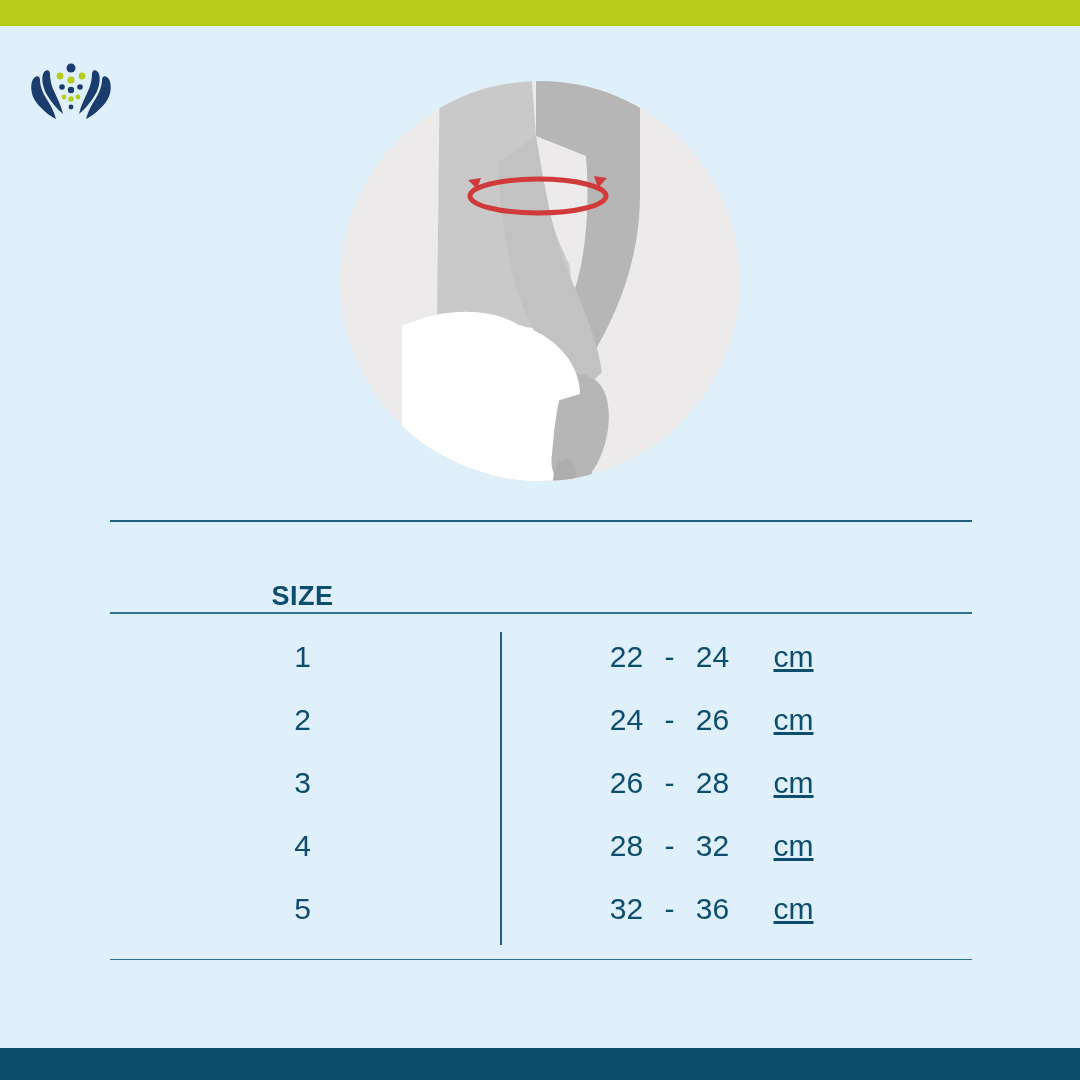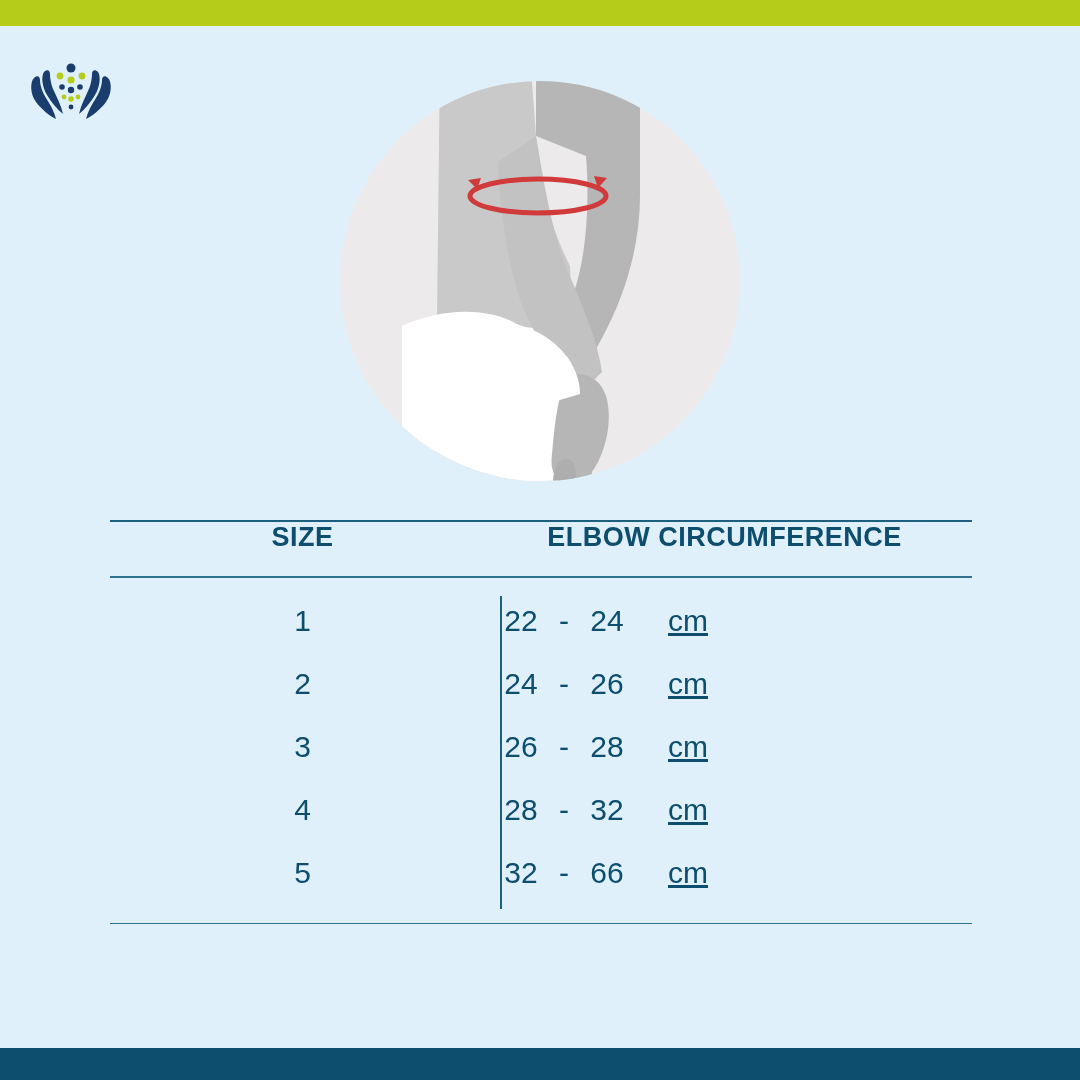--- a/index.html
+++ b/index.html
@@ -62,22 +62,23 @@
     height: 2px;
     background: #1d5f7e;
     width: 100%;
   }
   .rule.thin {
     height: 1.5px;
     background: #2e7290;
   }
   .head-row {
     display: flex;
-    align-items: flex-start;
+    align-items: flex-end;
     height: 54px;
+    margin-top: 36px;
   }
   .head-size {
     width: 385px;
     text-align: center;
     color: #0d4d6d;
     font-size: 27px;
     font-weight: bold;
     letter-spacing: 0.5px;
   }
   .head-circ {
@@ -110,21 +111,21 @@
   .cell-size {
     width: 385px;
     text-align: center;
     color: #0d4d6d;
     font-size: 30px;
   }
   .cell-range {
     flex: 1;
     display: flex;
     align-items: center;
-    justify-content: flex-start;
+    justify-content: center;
     color: #0d4d6d;
     font-size: 30px;
     padding-right: 18px;
   }
   .num {
     width: 52px;
     text-align: center;
   }
   .dash {
     width: 34px;
@@ -197,21 +198,20 @@
       <path d="M137 113 L128 104 L141 102 Z" fill="#d03a3a"></path>
       <path d="M258 112 L267 102 L254 100 Z" fill="#d03a3a"></path>
     </svg>
   </div>
 
   <div class="table-area">
     <div class="rule"></div>
 
     <div class="head-row">
       <div class="head-size">SIZE</div>
-      <div class="head-circ">ELBOW CIRCUMFERENCE</div>
     </div>
 
     <div class="rule thin"></div>
 
     <div class="body-rows">
       <div class="vert-divider"></div>
 
       <div class="row">
         <div class="cell-size">1</div>
         <div class="cell-range">
@@ -250,21 +250,21 @@
           <span class="num">32</span>
           <span class="unit">cm</span>
         </div>
       </div>
 
       <div class="row">
         <div class="cell-size">5</div>
         <div class="cell-range">
           <span class="num">32</span>
           <span class="dash">-</span>
-          <span class="num">66</span>
+          <span class="num">36</span>
           <span class="unit">cm</span>
         </div>
       </div>
     </div>
 
     <div class="rule thin"></div>
   </div>
 
   <div class="bottom-bar"></div>
 </div>

